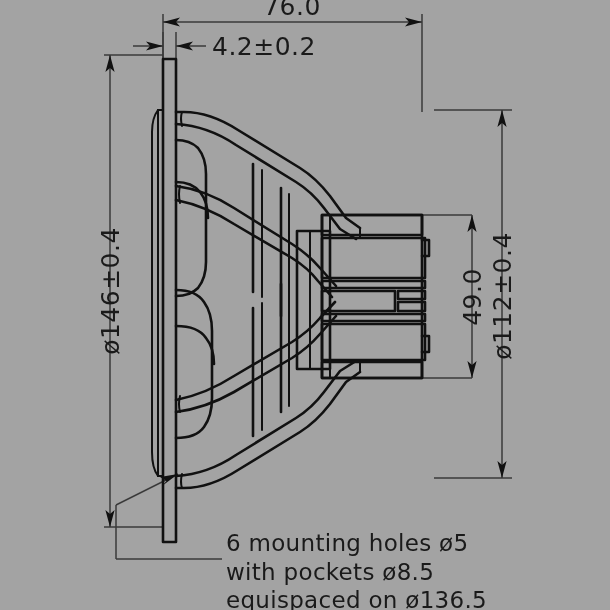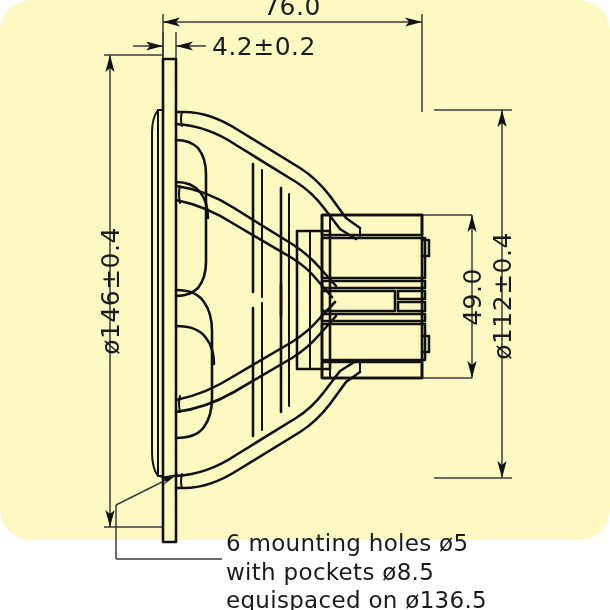--- a/index.html
+++ b/index.html
@@ -1,18 +1,18 @@
 <!DOCTYPE html>
 <html><head>
 <meta charset="utf-8">
 <style>
   html,body{margin:0;padding:0;background:#ffffff;}
   body{width:610px;height:610px;overflow:hidden;
        font-family:"DejaVu Sans","Liberation Sans",sans-serif;}
-  #stage{position:relative;width:610px;height:540px;background:#fef9c3;border-radius:31px;}
+  #stage{position:relative;width:610px;height:610px;background:#a3a3a3;}
   svg#drawing{position:absolute;left:0;top:0;width:610px;height:610px;display:block;}
   .dimtext{font-family:"DejaVu Sans","Liberation Sans",sans-serif;
            font-size:25px;font-weight:400;fill:#1a1a1a;
            letter-spacing:0.5px;}
   .notetext{font-family:"DejaVu Sans","Liberation Sans",sans-serif;
             font-size:23px;font-weight:400;fill:#1a1a1a;letter-spacing:0.3px;}
   .obj{fill:none;stroke:#111111;stroke-width:2.6;stroke-linejoin:round;stroke-linecap:round;}
   .objthin{fill:none;stroke:#111111;stroke-width:2.0;stroke-linejoin:round;stroke-linecap:round;}
   .dimline{fill:none;stroke:#3a3a3a;stroke-width:1.5;}
   .extline{fill:none;stroke:#3a3a3a;stroke-width:1.5;}

